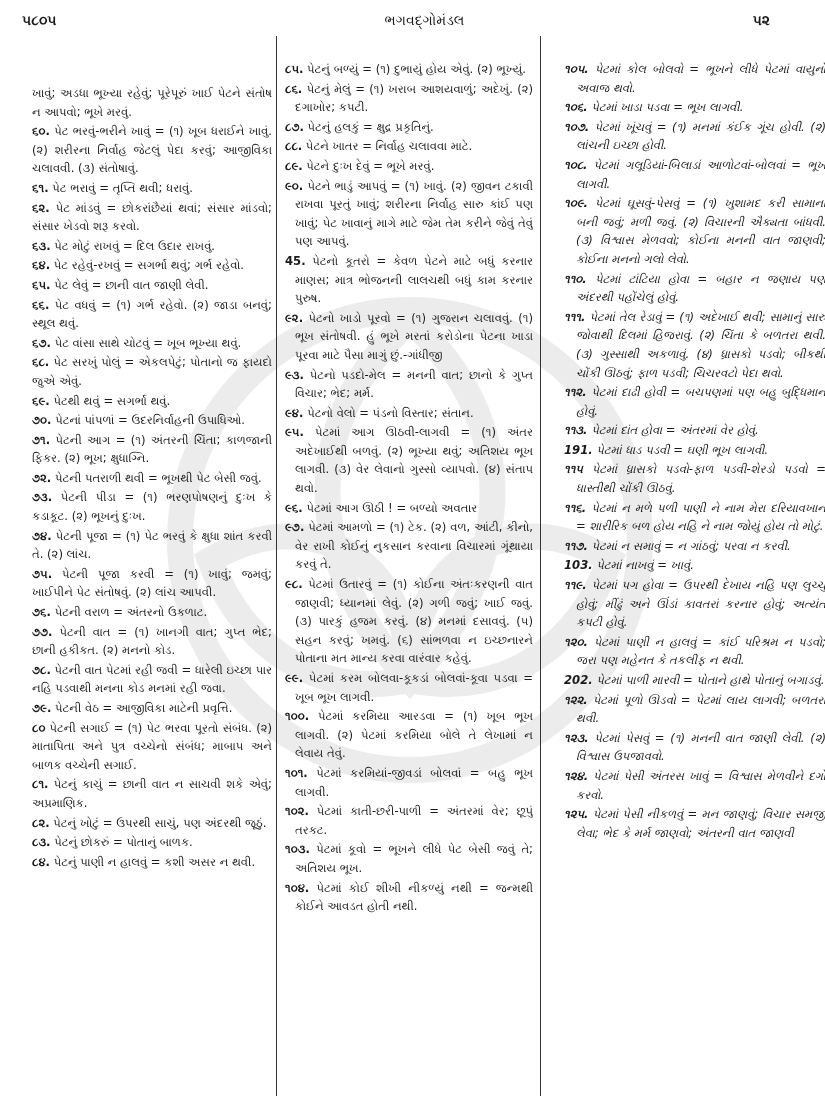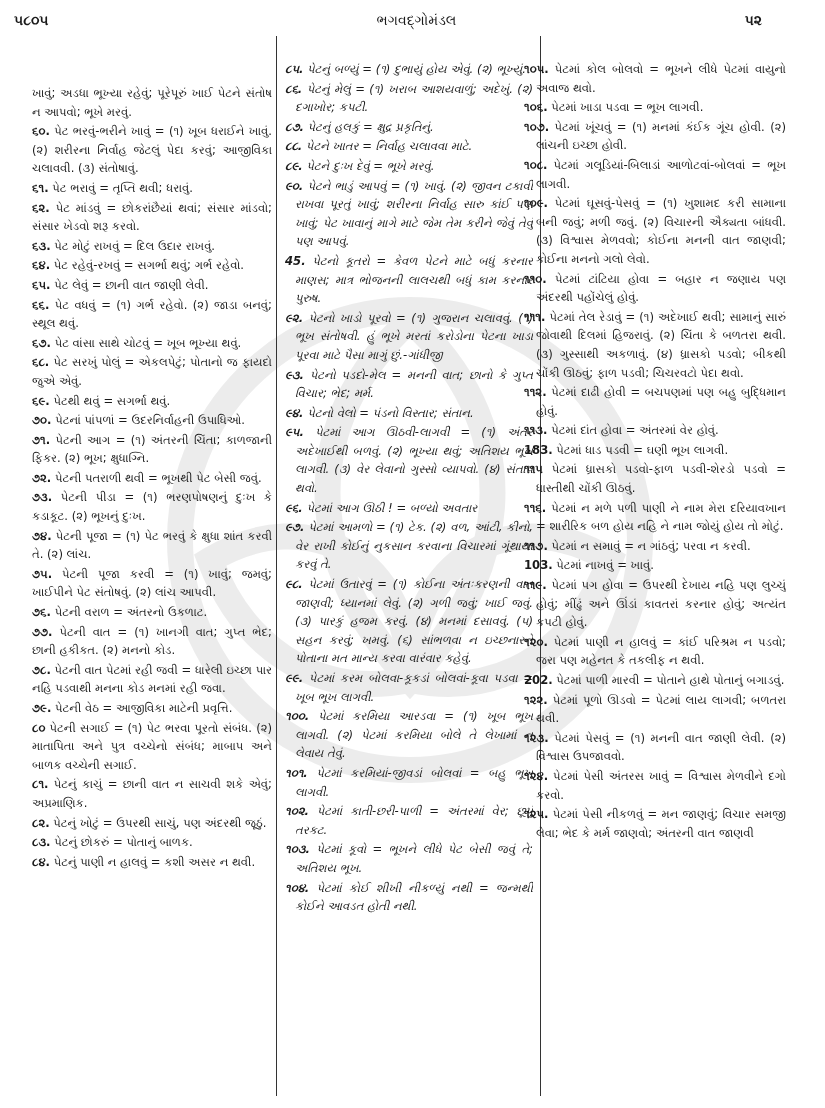--- a/index.html
+++ b/index.html
@@ -5,42 +5,42 @@
   html, body { margin: 0; padding: 0; background: #ffffff; }
   body {
     width: 825px; height: 1108px; position: relative; overflow: hidden;
     font-family: "DejaVu Sans", sans-serif; color: #1a1a1a;
   }
   .watermark {
     position: absolute; left: 150px; top: 260px; width: 520px; height: 560px;
     pointer-events: none; opacity: 0.07;
   }
   .header {
-    position: absolute; top: 10px; left: 4px; width: 764px; height: 24px; padding-left: 12px;
+    position: absolute; top: 10px; left: 12px; width: 764px; height: 24px; padding-left: 12px;
   }
   .page-num { position: absolute; left: 10px; top: 2px; font-size: 14px; font-weight: bold; }
   .running-title { position: absolute; left: 0; width: 825px; top: 2px; text-align: center; font-size: 14px; font-weight: normal; }
   .guide-word { position: absolute; right: 18px; top: 2px; font-size: 14px; font-weight: bold; }
   .columns {
     position: absolute; top: 60px; left: 0; width: 825px; height: 1040px;
   }
   .col {
     position: absolute; top: 0; height: 1040px; overflow: hidden;
     font-size: 11.6px; line-height: 18.6px; text-align: justify;
   }
   .col.c1 { left: 32px; width: 240px; margin-top: 24px; }
   .col.c2 { left: 285px; width: 248px; }
-  .col.c3 { left: 524px; width: 262px; }
+  .col.c3 { left: 564px; width: 262px; font-style: italic; }
   .rule { position: absolute; top: 36px; width: 1px; background: #333; }
   .rule.r1 { left: 276px; height: 1060px; }
   .rule.r2 { left: 540px; height: 1060px; }
   .entry { margin: 0 0 1px 0; }
   .entry .num { font-weight: bold; }
   .c3 .entry { padding-left: 12px; text-indent: -12px; }
-  .c2 .entry.hang { padding-left: 10px; text-indent: -10px; font-style: italic; }
+  .c2 .entry.hang { padding-left: 10px; text-indent: -10px; }
 </style>
 </head>
 <body>
 
 <svg class="watermark" viewBox="0 0 520 560">
   <g fill="none" stroke="#000" stroke-width="26">
     <circle cx="260" cy="280" r="230"></circle>
     <path d="M260 60 C150 160 150 300 260 420 C370 300 370 160 260 60 Z"></path>
     <path d="M60 300 C160 240 260 300 260 420 C160 440 90 380 60 300 Z"></path>
     <path d="M460 300 C360 240 260 300 260 420 C360 440 430 380 460 300 Z"></path>
@@ -110,21 +110,21 @@
   <div class="col c3">
       <div class="entry"><span class="num">૧૦૫.</span> <span class="text">પેટમાં કોલ બોલવો = ભૂખને લીધે પેટમાં વાયુનો અવાજ થવો.</span></div>
       <div class="entry"><span class="num">૧૦૬.</span> <span class="text">પેટમાં ખાડા પડવા = ભૂખ લાગવી.</span></div>
       <div class="entry"><span class="num">૧૦૭.</span> <span class="text">પેટમાં ખૂંચવું = (૧) મનમાં કંઈક ગૂંચ હોવી. (૨) લાંચની ઇચ્છા હોવી.</span></div>
       <div class="entry"><span class="num">૧૦૮.</span> <span class="text">પેટમાં ગલૂડિયાં-બિલાડાં આળોટવાં-બોલવાં = ભૂખ લાગવી.</span></div>
       <div class="entry"><span class="num">૧૦૯.</span> <span class="text">પેટમાં ઘૂસવું-પેસવું = (૧) ખુશામદ કરી સામાના બની જવું; મળી જવું. (૨) વિચારની ઐક્યતા બાંધવી. (૩) વિશ્વાસ મેળવવો; કોઈના મનની વાત જાણવી; કોઈના મનનો ગલો લેવો.</span></div>
       <div class="entry"><span class="num">૧૧૦.</span> <span class="text">પેટમાં ટાંટિયા હોવા = બહાર ન જણાય પણ અંદરથી પહોંચેલું હોવું.</span></div>
       <div class="entry"><span class="num">૧૧૧.</span> <span class="text">પેટમાં તેલ રેડાવું = (૧) અદેખાઈ થવી; સામાનું સારું જોવાથી દિલમાં હિજરાવું. (૨) ચિંતા કે બળતરા થવી. (૩) ગુસ્સાથી અકળાવું. (૪) ધ્રાસકો પડવો; બીકથી ચોંકી ઊઠવું; ફાળ પડવી; ચિચરવટો પેદા થવો.</span></div>
       <div class="entry"><span class="num">૧૧૨.</span> <span class="text">પેટમાં દાઢી હોવી = બચપણમાં પણ બહુ બુદ્ધિમાન હોવું.</span></div>
       <div class="entry"><span class="num">૧૧૩.</span> <span class="text">પેટમાં દાંત હોવા = અંતરમાં વેર હોવું.</span></div>
-      <div class="entry"><span class="num">183.</span> <span class="text">પેટમાં ધાડ પડવી = ઘણી ભૂખ લાગવી.</span></div>
+      <div class="entry"><span class="num">191.</span> <span class="text">પેટમાં ધાડ પડવી = ઘણી ભૂખ લાગવી.</span></div>
       <div class="entry"><span class="num">૧૧૫</span> <span class="text">પેટમાં ધ્રાસકો પડવો-ફાળ પડવી-શેરડો પડવો = ધાસ્તીથી ચોંકી ઊઠવું.</span></div>
       <div class="entry"><span class="num">૧૧૬.</span> <span class="text">પેટમાં ન મળે પળી પાણી ને નામ મેરા દરિયાવખાન = શારીરિક બળ હોય નહિ ને નામ જોયું હોય તો મોટું.</span></div>
       <div class="entry"><span class="num">૧૧૭.</span> <span class="text">પેટમાં ન સમાવું = ન ગાંઠવું; પરવા ન કરવી.</span></div>
       <div class="entry"><span class="num">103.</span> <span class="text">પેટમાં નાખવું = ખાવું.</span></div>
       <div class="entry"><span class="num">૧૧૯.</span> <span class="text">પેટમાં પગ હોવા = ઉપરથી દેખાય નહિ પણ લુચ્ચું હોવું; મીંઢું અને ઊંડાં કાવતરાં કરનાર હોવું; અત્યંત કપટી હોવું.</span></div>
       <div class="entry"><span class="num">૧૨૦.</span> <span class="text">પેટમાં પાણી ન હાલવું = કાંઈ પરિશ્રમ ન પડવો; જરા પણ મહેનત કે તકલીફ ન થવી.</span></div>
       <div class="entry"><span class="num">202.</span> <span class="text">પેટમાં પાળી મારવી = પોતાને હાથે પોતાનું બગાડવું.</span></div>
       <div class="entry"><span class="num">૧૨૨.</span> <span class="text">પેટમાં પૂળો ઊડવો = પેટમાં લાય લાગવી; બળતરા થવી.</span></div>
       <div class="entry"><span class="num">૧૨૩.</span> <span class="text">પેટમાં પેસવું = (૧) મનની વાત જાણી લેવી. (૨) વિશ્વાસ ઉપજાવવો.</span></div>
       <div class="entry"><span class="num">૧૨૪.</span> <span class="text">પેટમાં પેસી અંતરસ ખાવું = વિશ્વાસ મેળવીને દગો કરવો.</span></div>

